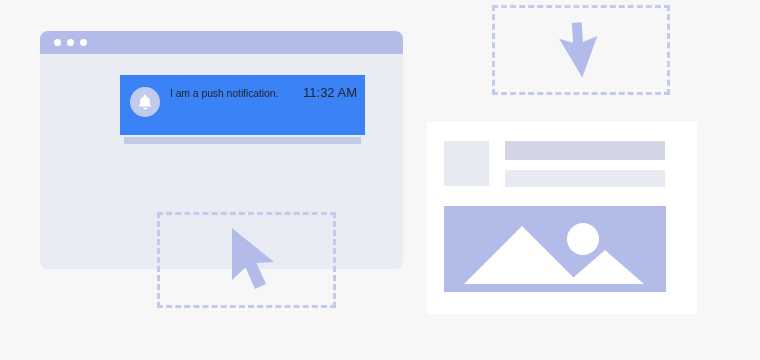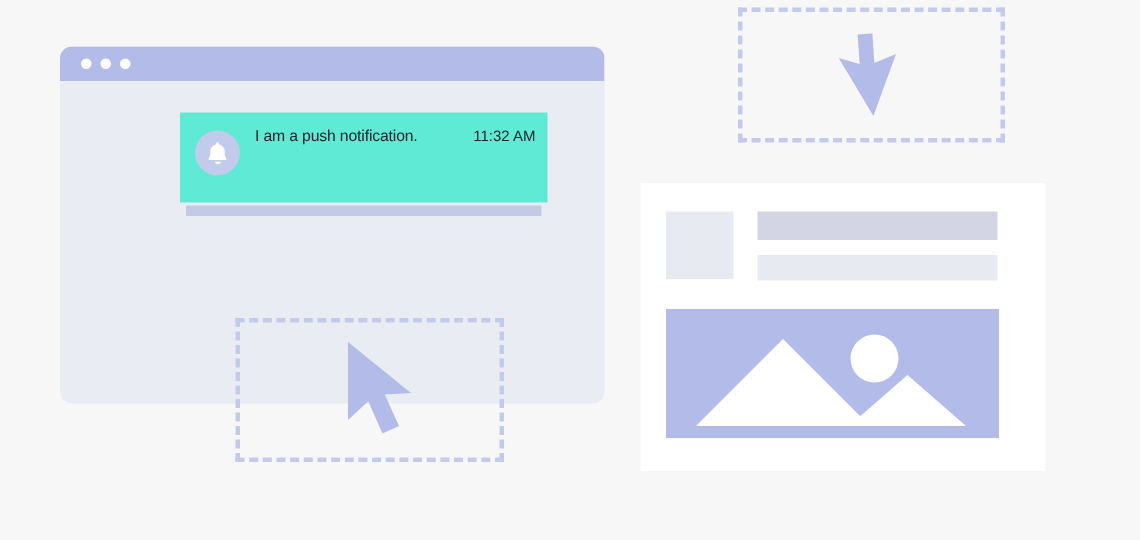--- a/index.html
+++ b/index.html
@@ -54,21 +54,21 @@
   #notification-stack {
     position: absolute;
     left: 120px;
     top: 75px;
     width: 245px;
   }
   #notification-toast {
     position: relative;
     width: 245px;
     height: 60px;
-    background: #5eead4;
+    background: #3b82f6;
     display: flex;
     align-items: flex-start;
     box-sizing: border-box;
     padding: 10px 8px 0 10px;
   }
   #notification-underlay {
     position: relative;
     margin: 2px auto 0 auto;
     width: 237px;
     height: 7px;
@@ -95,21 +95,21 @@
     align-items: baseline;
     justify-content: space-between;
   }
   #notification-title {
     font-size: 10.5px;
     color: #22252c;
     letter-spacing: -0.1px;
     white-space: nowrap;
   }
   #notification-time {
-    font-size: 10px;
+    font-size: 13px;
     color: #22252c;
     white-space: nowrap;
     margin-left: 19px;
   }
   #notification-message {
     margin-top: 2px;
     font-size: 8.6px;
     line-height: 11.5px;
     color: #22252c;
     width: 172px;

